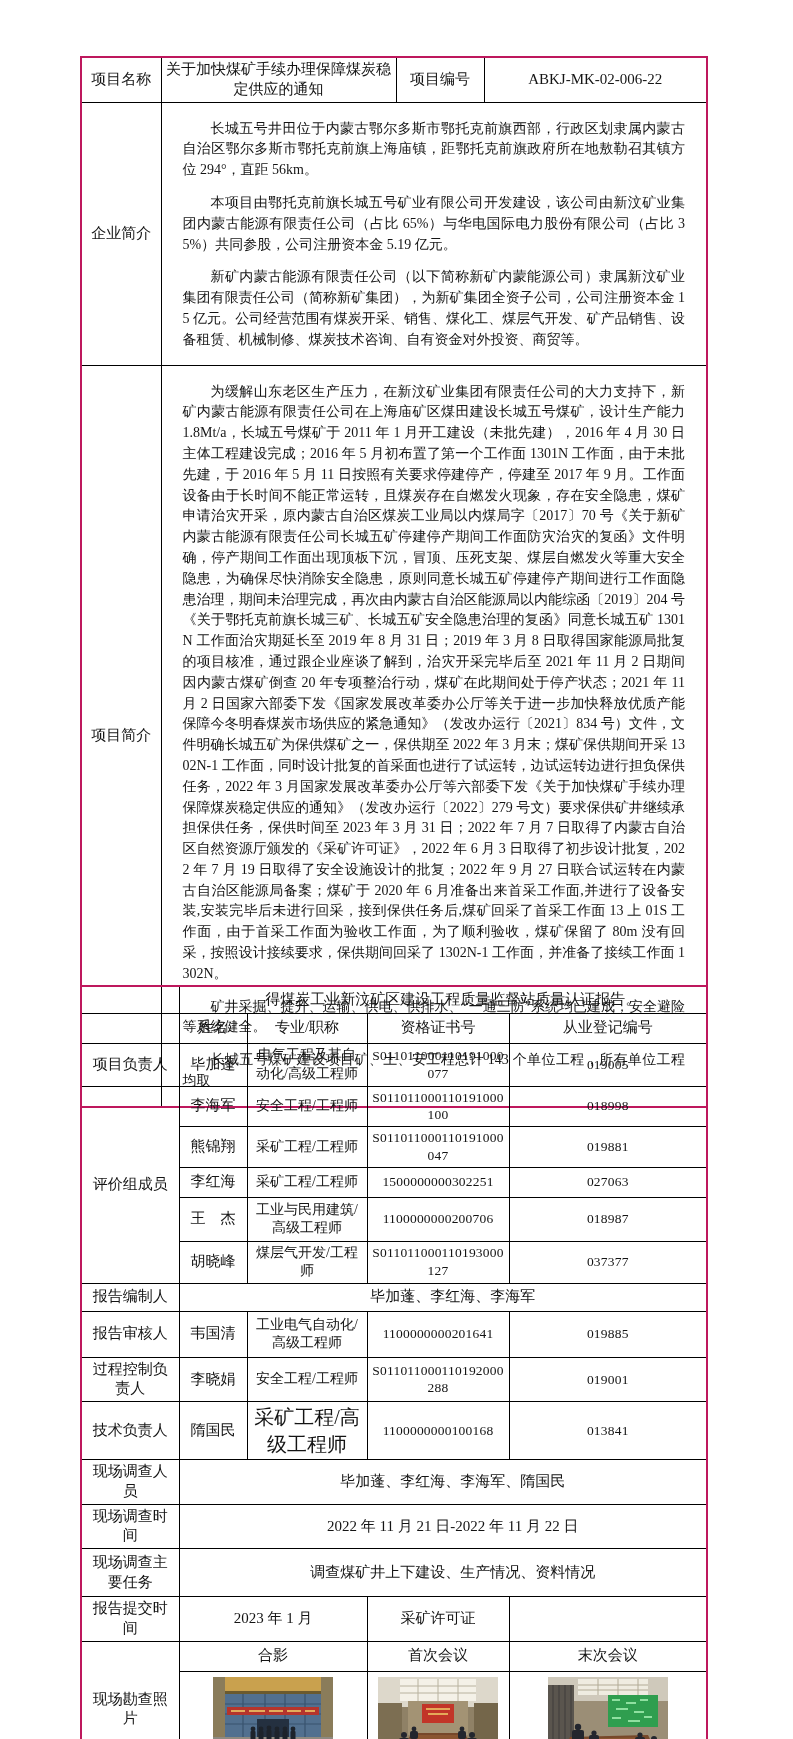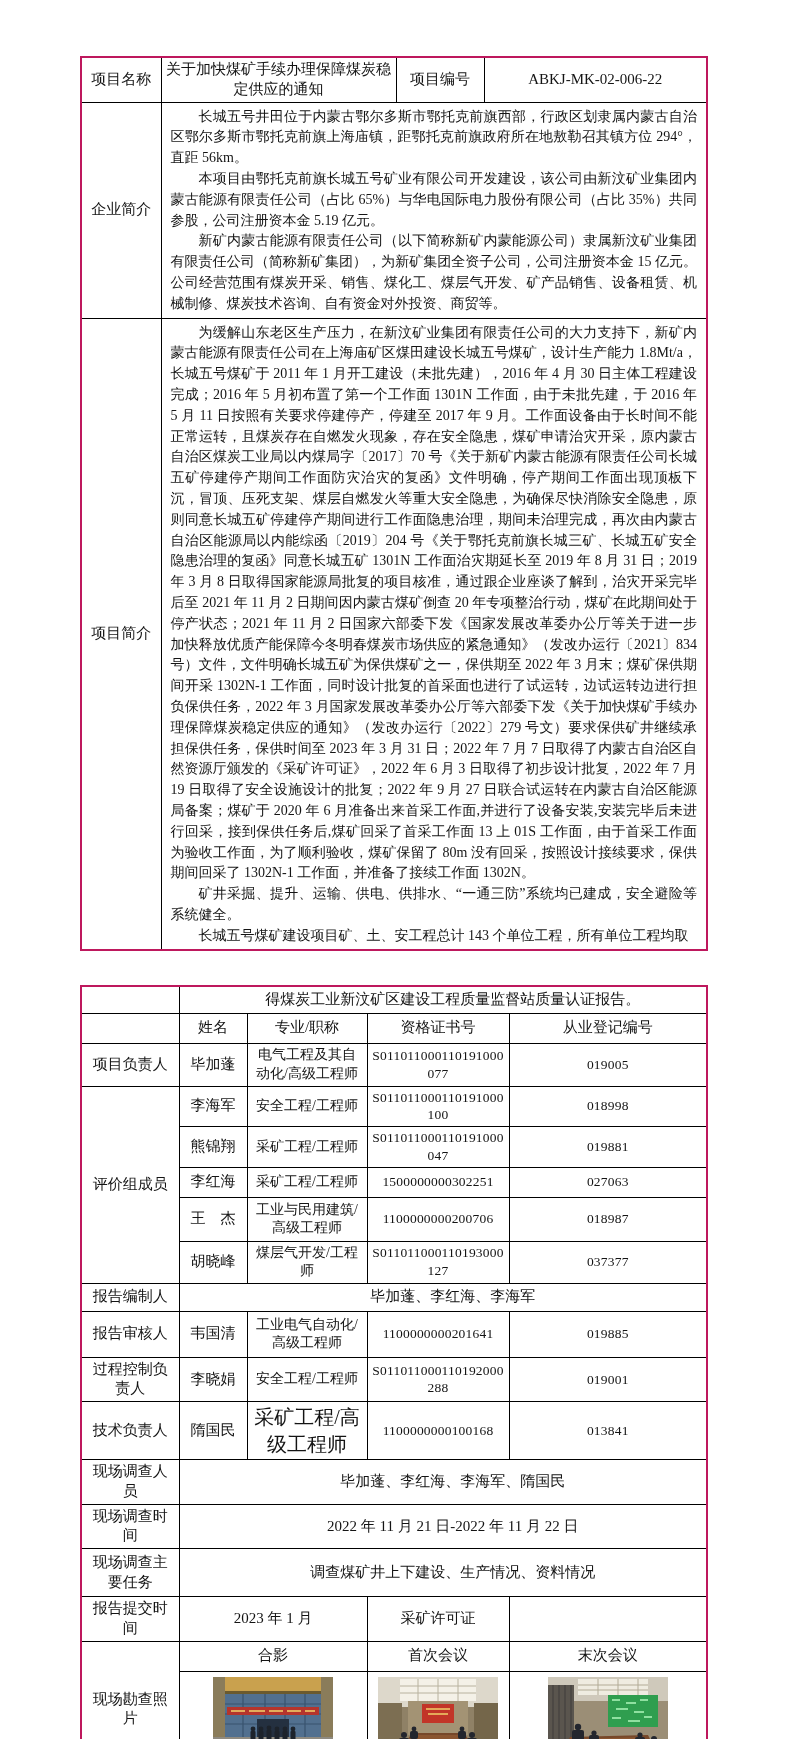--- a/index.html
+++ b/index.html
@@ -18,21 +18,21 @@
     border:1px solid #000; text-align:center; vertical-align:middle;
     font-size:15px; line-height:1.32; padding:2px 4px; overflow:hidden;
     word-break:break-all;
   }
   td.lbl { font-size:15px; }
   td.num { font-size:13.5px; letter-spacing:0.2px; }
   td.txt {
     text-align:justify; vertical-align:top; padding:4px 9px 2px 9px;
     font-size:14px; line-height:20.8px;
   }
-  td.txt p { margin:0; text-indent:2em; }
+  td.txt p { margin:12px; text-indent:2em; }
   td.leftv { text-align:center; padding-left:24px; font-size:15px; }
   .bold { font-weight:bold; }
   .photo { width:120px; height:95px; margin:3px auto; display:block; }
   .photo svg { width:120px; height:95px; display:block; }
 </style>
 </head>
 <body>
 
 <div class="page">
 

